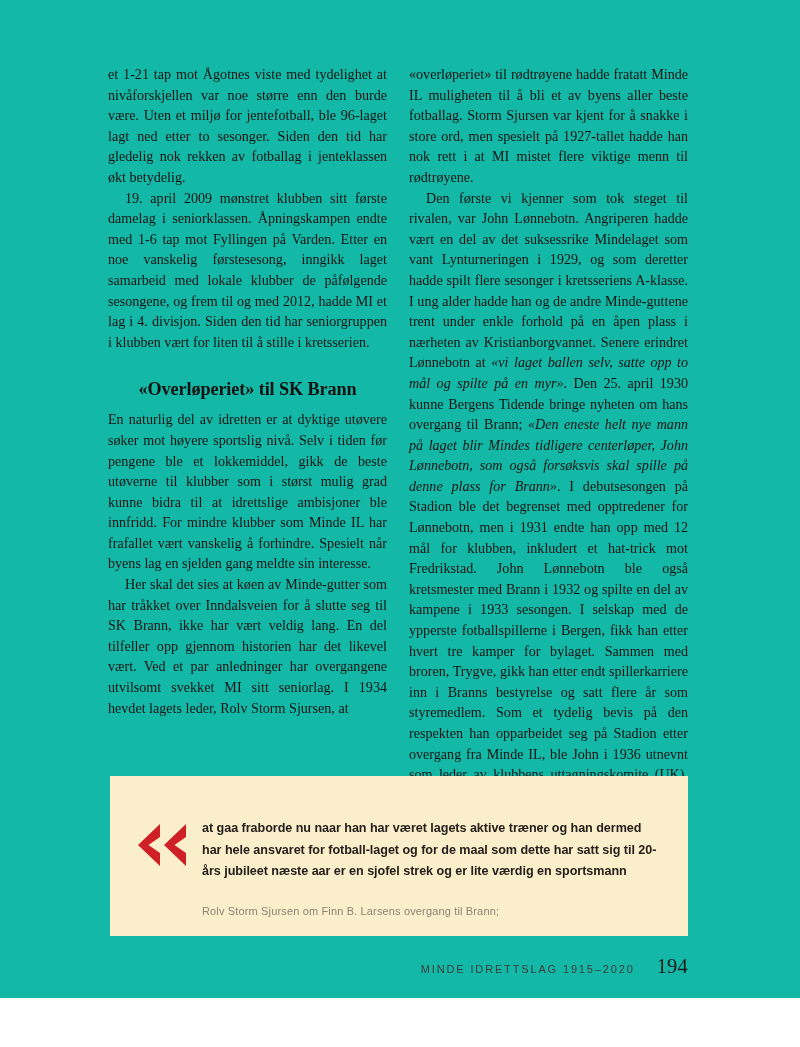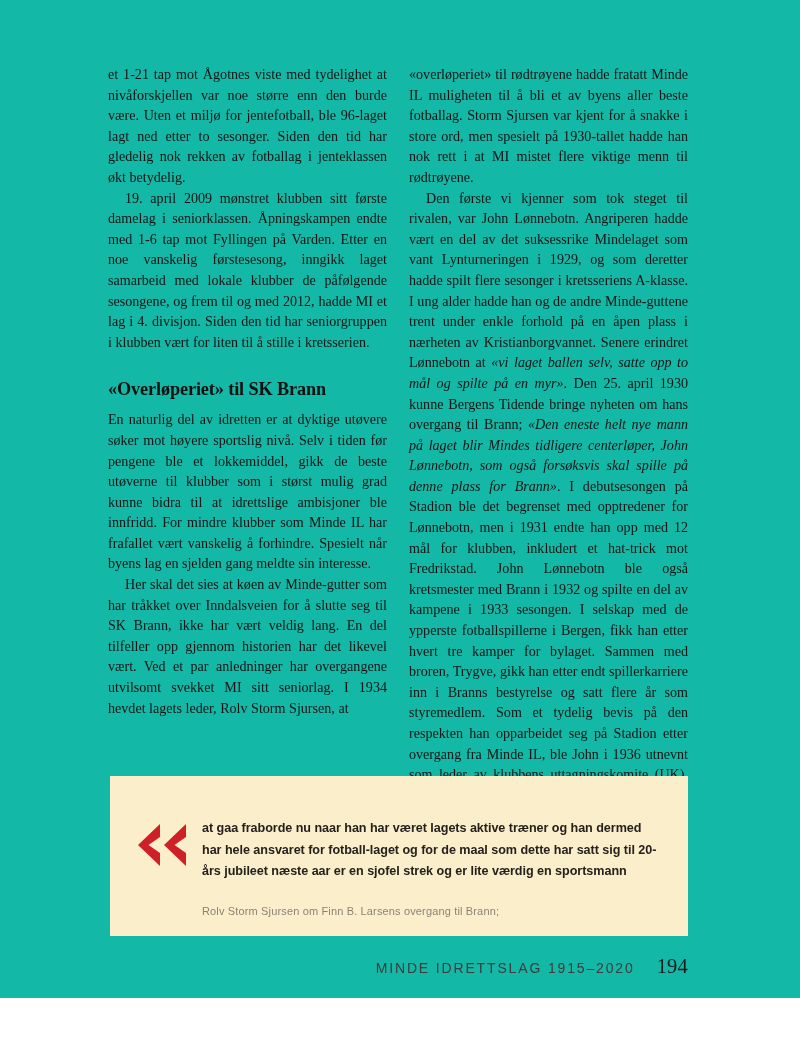--- a/index.html
+++ b/index.html
@@ -48,20 +48,21 @@
   }
 
   .section-heading {
     font-family: "Liberation Serif", serif;
     font-size: 18.2px;
     font-weight: bold;
     line-height: 22px;
     margin: 26px 0 9px 0;
     color: #111111;
     letter-spacing: -0.1px;
+    text-align: center;
   }
   .section-heading + .para {
     text-indent: 0;
   }
 
   
   .quote-box {
     position: absolute;
     left: 110px;
     top: 776px;
@@ -108,21 +109,21 @@
     position: absolute;
     left: 108px;
     top: 955px;
     width: 580px;
     display: flex;
     justify-content: flex-end;
     align-items: baseline;
   }
   .footer-title {
     font-family: "Liberation Sans", sans-serif;
-    font-size: 14px;
+    font-size: 11px;
     letter-spacing: 1.85px;
     color: #3b3b3b;
     text-transform: uppercase;
     white-space: nowrap;
   }
   .footer-page {
     font-family: "Liberation Serif", serif;
     font-size: 20.5px;
     color: #1a1a1a;
     margin-left: 22px;
@@ -140,21 +141,21 @@
       <p class="para">et 1-21 tap mot Ågotnes viste med tydelighet at nivåforskjellen var noe større enn den burde være. Uten et miljø for jentefotball, ble 96-laget lagt ned etter to sesonger. Siden den tid har gledelig nok rekken av fotballag i jenteklassen økt betydelig.</p>
       <p class="para">19. april 2009 mønstret klubben sitt første damelag i seniorklassen. Åpningskampen endte med 1-6 tap mot Fyllingen på Varden. Etter en noe vanskelig førstesesong, inngikk laget samarbeid med lokale klubber de påfølgende sesongene, og frem til og med 2012, hadde MI et lag i 4. divisjon. Siden den tid har seniorgruppen i klubben vært for liten til å stille i kretsserien.</p>
 
       <h2 class="section-heading">«Overløperiet» til SK Brann</h2>
 
       <p class="para">En naturlig del av idretten er at dyktige utøvere søker mot høyere sportslig nivå. Selv i tiden før pengene ble et lokkemiddel, gikk de beste utøverne til klubber som i størst mulig grad kunne bidra til at idrettslige ambisjoner ble innfridd. For mindre klubber som Minde IL har frafallet vært vanskelig å forhindre. Spesielt når byens lag en sjelden gang meldte sin interesse.</p>
       <p class="para">Her skal det sies at køen av Minde-gutter som har tråkket over Inndalsveien for å slutte seg til SK Brann, ikke har vært veldig lang. En del tilfeller opp gjennom historien har det likevel vært. Ved et par anledninger har overgangene utvilsomt svekket MI sitt seniorlag. I 1934 hevdet lagets leder, Rolv Storm Sjursen, at</p>
     </div>
 
     <div class="column">
-      <p class="para">«overløperiet» til rødtrøyene hadde fratatt Minde IL muligheten til å bli et av byens aller beste fotballag. Storm Sjursen var kjent for å snakke i store ord, men spesielt på 1930-tallet hadde han nok rett i at MI mistet flere viktige menn til rødtrøyene.</p>
+      <p class="para">«overløperiet» til rødtrøyene hadde fratatt Minde IL muligheten til å bli et av byens aller beste fotballag. Storm Sjursen var kjent for å snakke i store ord, men spesielt på 1927-tallet hadde han nok rett i at MI mistet flere viktige menn til rødtrøyene.</p>
       <p class="para"><span>Den første vi kjenner som tok steget til rivalen, var John Lønnebotn. Angriperen hadde vært en del av det suksessrike Mindelaget som vant Lynturneringen i 1929, og som deretter hadde spilt flere sesonger i kretsseriens A-klasse. I ung alder hadde han og de andre Minde-guttene trent under enkle forhold på en åpen plass i nærheten av Kristianborgvannet. Senere erindret Lønnebotn at </span><em>«vi laget ballen selv, satte opp to mål og spilte på en myr»</em><span>. Den 25. april 1930 kunne Bergens Tidende bringe nyheten om hans overgang til Brann; </span><em>«Den eneste helt nye mann på laget blir Mindes tidligere centerløper, John Lønnebotn, som også forsøksvis skal spille på denne plass for Brann»</em><span>. I debutsesongen på Stadion ble det begrenset med opptredener for Lønnebotn, men i 1931 endte han opp med 12 mål for klubben, inkludert et hat-trick mot Fredrikstad. John Lønnebotn ble også kretsmester med Brann i 1932 og spilte en del av kampene i 1933 sesongen. I selskap med de ypperste fotballspillerne i Bergen, fikk han etter hvert tre kamper for bylaget. Sammen med broren, Trygve, gikk han etter endt spillerkarriere inn i Branns bestyrelse og satt flere år som styremedlem. Som et tydelig bevis på den respekten han opparbeidet seg på Stadion etter overgang fra Minde IL, ble John i 1936 utnevnt som leder av klubbens uttagningskomite (UK). Det for-</span></p>
     </div>
 
   </div>
 
   <div class="quote-box">
     <div class="quote-mark">
       <svg width="52" height="46" viewBox="0 0 52 46" xmlns="http://www.w3.org/2000/svg" aria-hidden="true">
         <path d="M24 2 L24 15 L12.5 23 L24 31 L24 44 L2 23 Z" fill="#cf2027"></path>
         <path d="M50 2 L50 15 L38.5 23 L50 31 L50 44 L28 23 Z" fill="#cf2027"></path>

